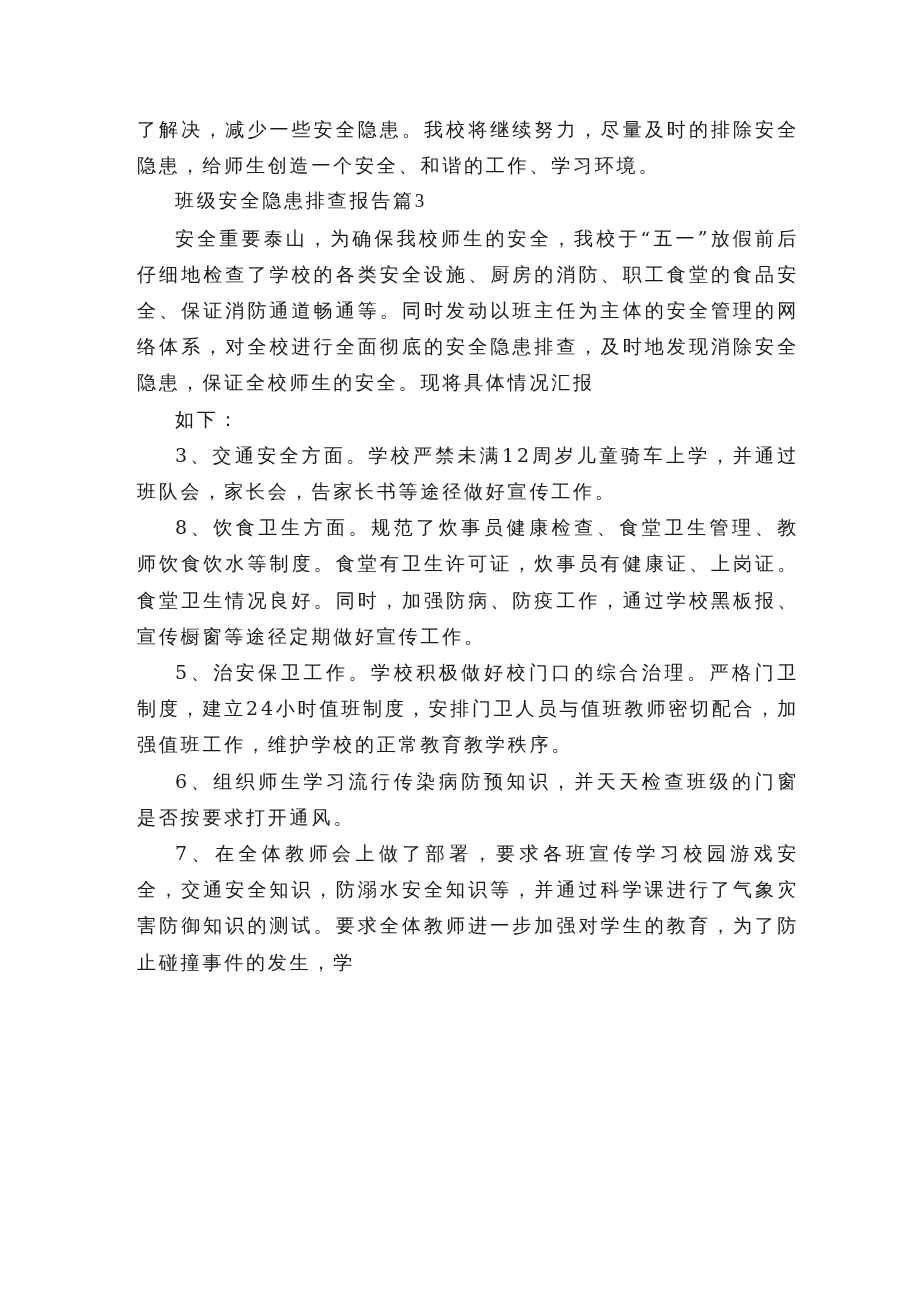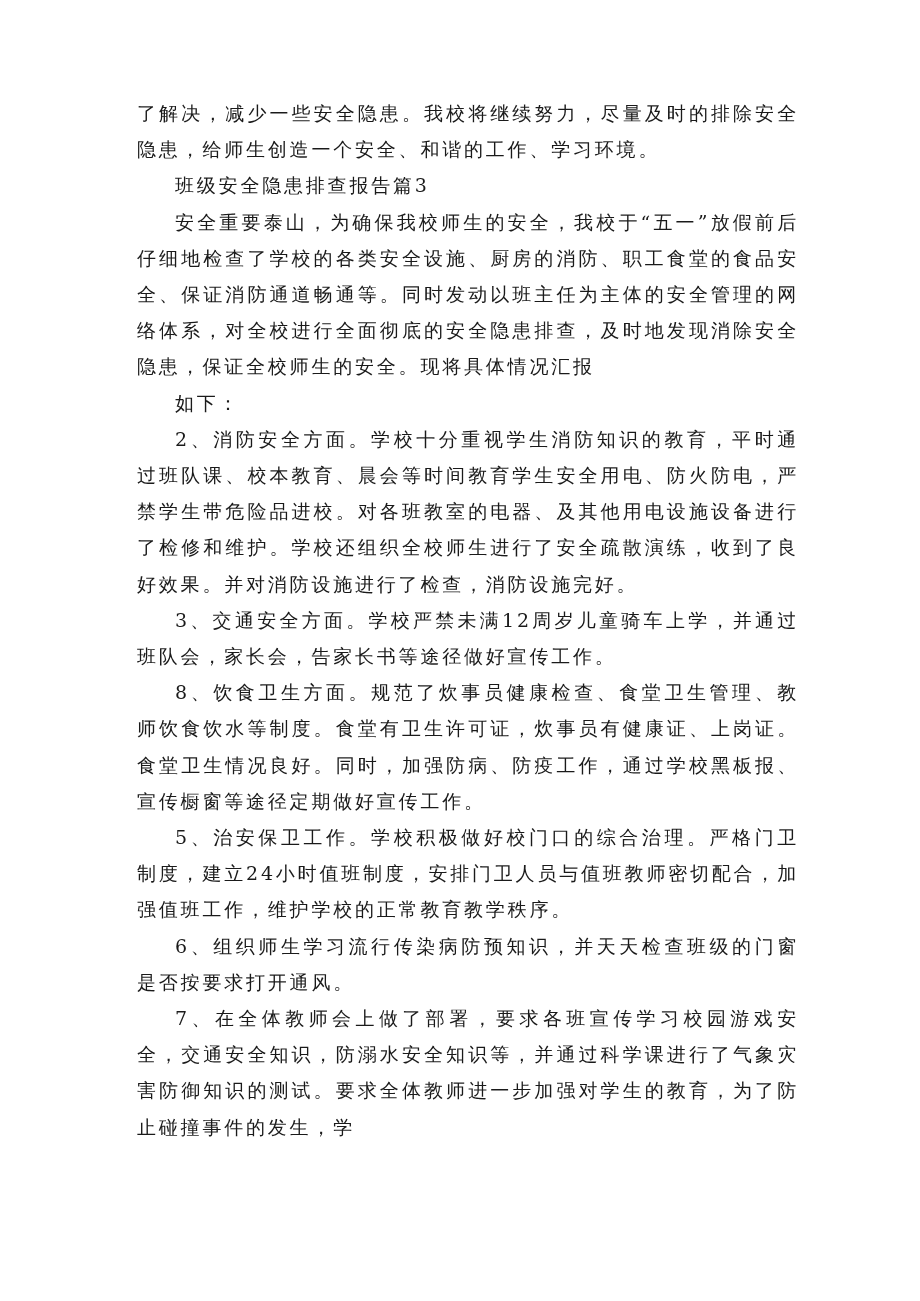--- a/index.html
+++ b/index.html
@@ -9,50 +9,50 @@
     }
     body {
       width: 920px;
       height: 1301px;
       position: relative;
       overflow: hidden;
     }
     .page {
       position: absolute;
       left: 137px;
-      top: 95px;
+      top: 111px;
       width: 662px;
       color: #1a1a1a;
       font-family: "DejaVu Serif", "Liberation Serif", serif;
       font-size: 19px;
       line-height: 36.2px;
       letter-spacing: 2.8px;
       text-align: justify;
     }
     .para {
       margin: 0;
       text-indent: 2em;
     }
     .para.noindent {
       text-indent: 0;
     }
     .heading {
       margin: 0;
       text-indent: 2em;
       font-weight: normal;
       font-size: 19px;
+      font-family: Liberation Serif, serif;
     }
   </style>
 </head>
 <body>
 
 <div class="page">
   <p class="para noindent">了解决，减少一些安全隐患。我校将继续努力，尽量及时的排除安全隐患，给师生创造一个安全、和谐的工作、学习环境。</p>
   <h3 class="heading">班级安全隐患排查报告篇3</h3>
   <p class="para">安全重要泰山，为确保我校师生的安全，我校于“五一”放假前后仔细地检查了学校的各类安全设施、厨房的消防、职工食堂的食品安全、保证消防通道畅通等。同时发动以班主任为主体的安全管理的网络体系，对全校进行全面彻底的安全隐患排查，及时地发现消除安全隐患，保证全校师生的安全。现将具体情况汇报</p>
   <p class="para">如下：</p>
-  <p class="para">2、消防安全方面。学校十分重视学生消防知识的教育，平时通过班队课、校本教育、晨会等时间教育学生安全用电、防火防电，严禁学生带危险品进校。对各班教室的电器、及其他用电设施设备进行了检修和维护。学校还组织全校师生进行了安全疏散演练，收到了良好效果。并对消防设施进行了检查，消防设施完好。</p>
   <p class="para">3、交通安全方面。学校严禁未满12周岁儿童骑车上学，并通过班队会，家长会，告家长书等途径做好宣传工作。</p>
   <p class="para">8、饮食卫生方面。规范了炊事员健康检查、食堂卫生管理、教师饮食饮水等制度。食堂有卫生许可证，炊事员有健康证、上岗证。食堂卫生情况良好。同时，加强防病、防疫工作，通过学校黑板报、宣传橱窗等途径定期做好宣传工作。</p>
   <p class="para">5、治安保卫工作。学校积极做好校门口的综合治理。严格门卫制度，建立24小时值班制度，安排门卫人员与值班教师密切配合，加强值班工作，维护学校的正常教育教学秩序。</p>
   <p class="para">6、组织师生学习流行传染病防预知识，并天天检查班级的门窗是否按要求打开通风。</p>
   <p class="para">7、在全体教师会上做了部署，要求各班宣传学习校园游戏安全，交通安全知识，防溺水安全知识等，并通过科学课进行了气象灾害防御知识的测试。要求全体教师进一步加强对学生的教育，为了防止碰撞事件的发生，学</p>
 </div>
 
 </body></html>

